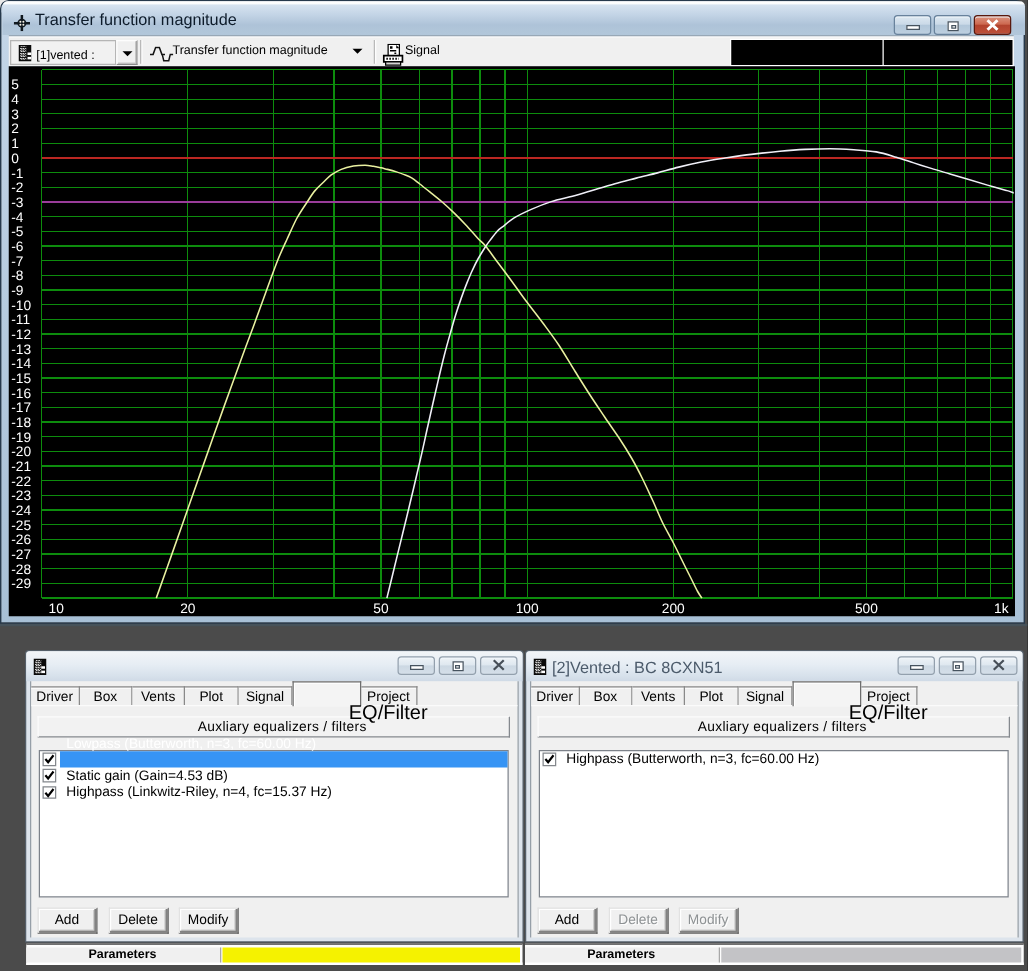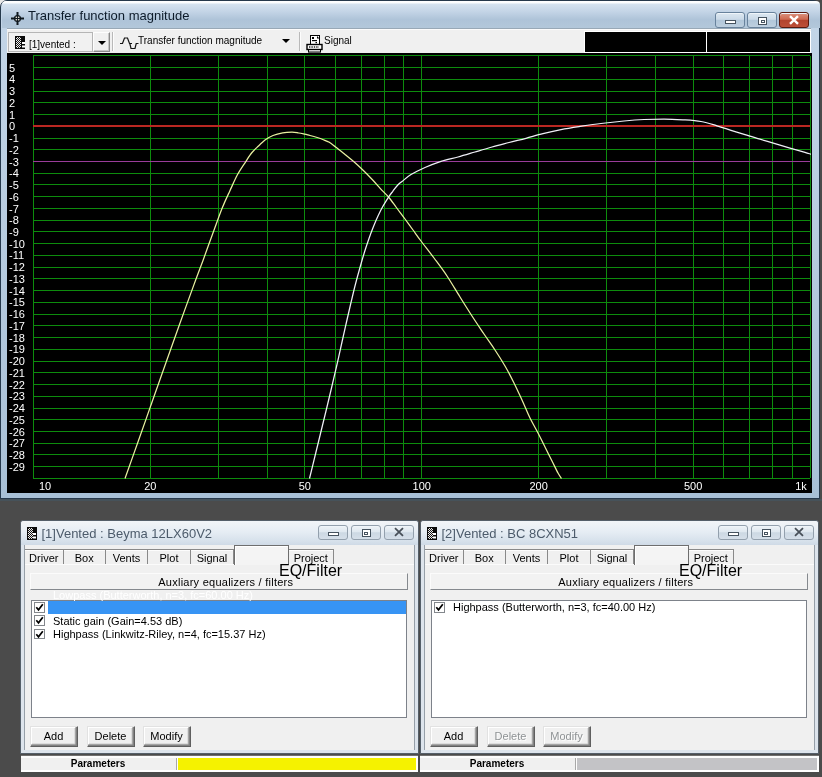--- a/index.html
+++ b/index.html
@@ -266,21 +266,20 @@
         </svg>
       </div>
 </div>
 
 <div class="cw" style="left:19.5px">
   <div class="cw-t">
     <div class="cw-ico">
           <i></i>
           <b></b>
         </div>
-        <div class="cw-title">[1]Vented : Beyma 12LX60V2</div>
     <div class="wbtn wbtn-i" style="left:297px;top:4px">
           <div class="g-min"></div>
         </div>
         <div class="wbtn wbtn-i" style="left:330px;top:4px">
           <div class="g-res">
             <div></div>
           </div>
         </div>
         <div class="wbtn wbtn-i" style="left:363px;top:4px">
           <svg width="12" height="10" style="position:absolute;left:50%;top:50%;margin:-5px 0 0 -6px">
@@ -386,21 +385,21 @@
     </div>
 <div class="hdr" style="left:430px">
       <span>Auxliary equalizers / filters</span>
     </div>
 <div class="lb" style="left:430.5px"></div>
 <div class="cb" style="left:434px;top:602.1px">
       <svg width="9" height="9" style="position:absolute;left:0;top:0">
         <path d="M1.3,4.2 L3.5,6.8 L7.8,1.2" fill="none" stroke="#000" stroke-width="1.7"></path>
       </svg>
     </div>
-    <div class="itxt" style="left:453px;top:601.3px">Highpass (Butterworth, n=3, fc=40.00 Hz)</div>
+    <div class="itxt" style="left:453px;top:601.3px">Highpass (Butterworth, n=3, fc=60.00 Hz)</div>
 <div class="btn" style="left:429.5px;top:726px;width:48px">Add</div>
     <div class="btn btn-d" style="left:486.5px;top:726px;width:48px">Delete</div>
     <div class="btn btn-d" style="left:542.5px;top:726px;width:48px">Modify</div>
 
 <div class="strip" style="left:20.5px;width:397px">
   <div class="lab">Parameters</div>
   <div class="bar" style="background:#f5f200"></div>
 </div>
 <div class="strip" style="left:419.5px;width:399px">
   <div class="lab">Parameters</div>

